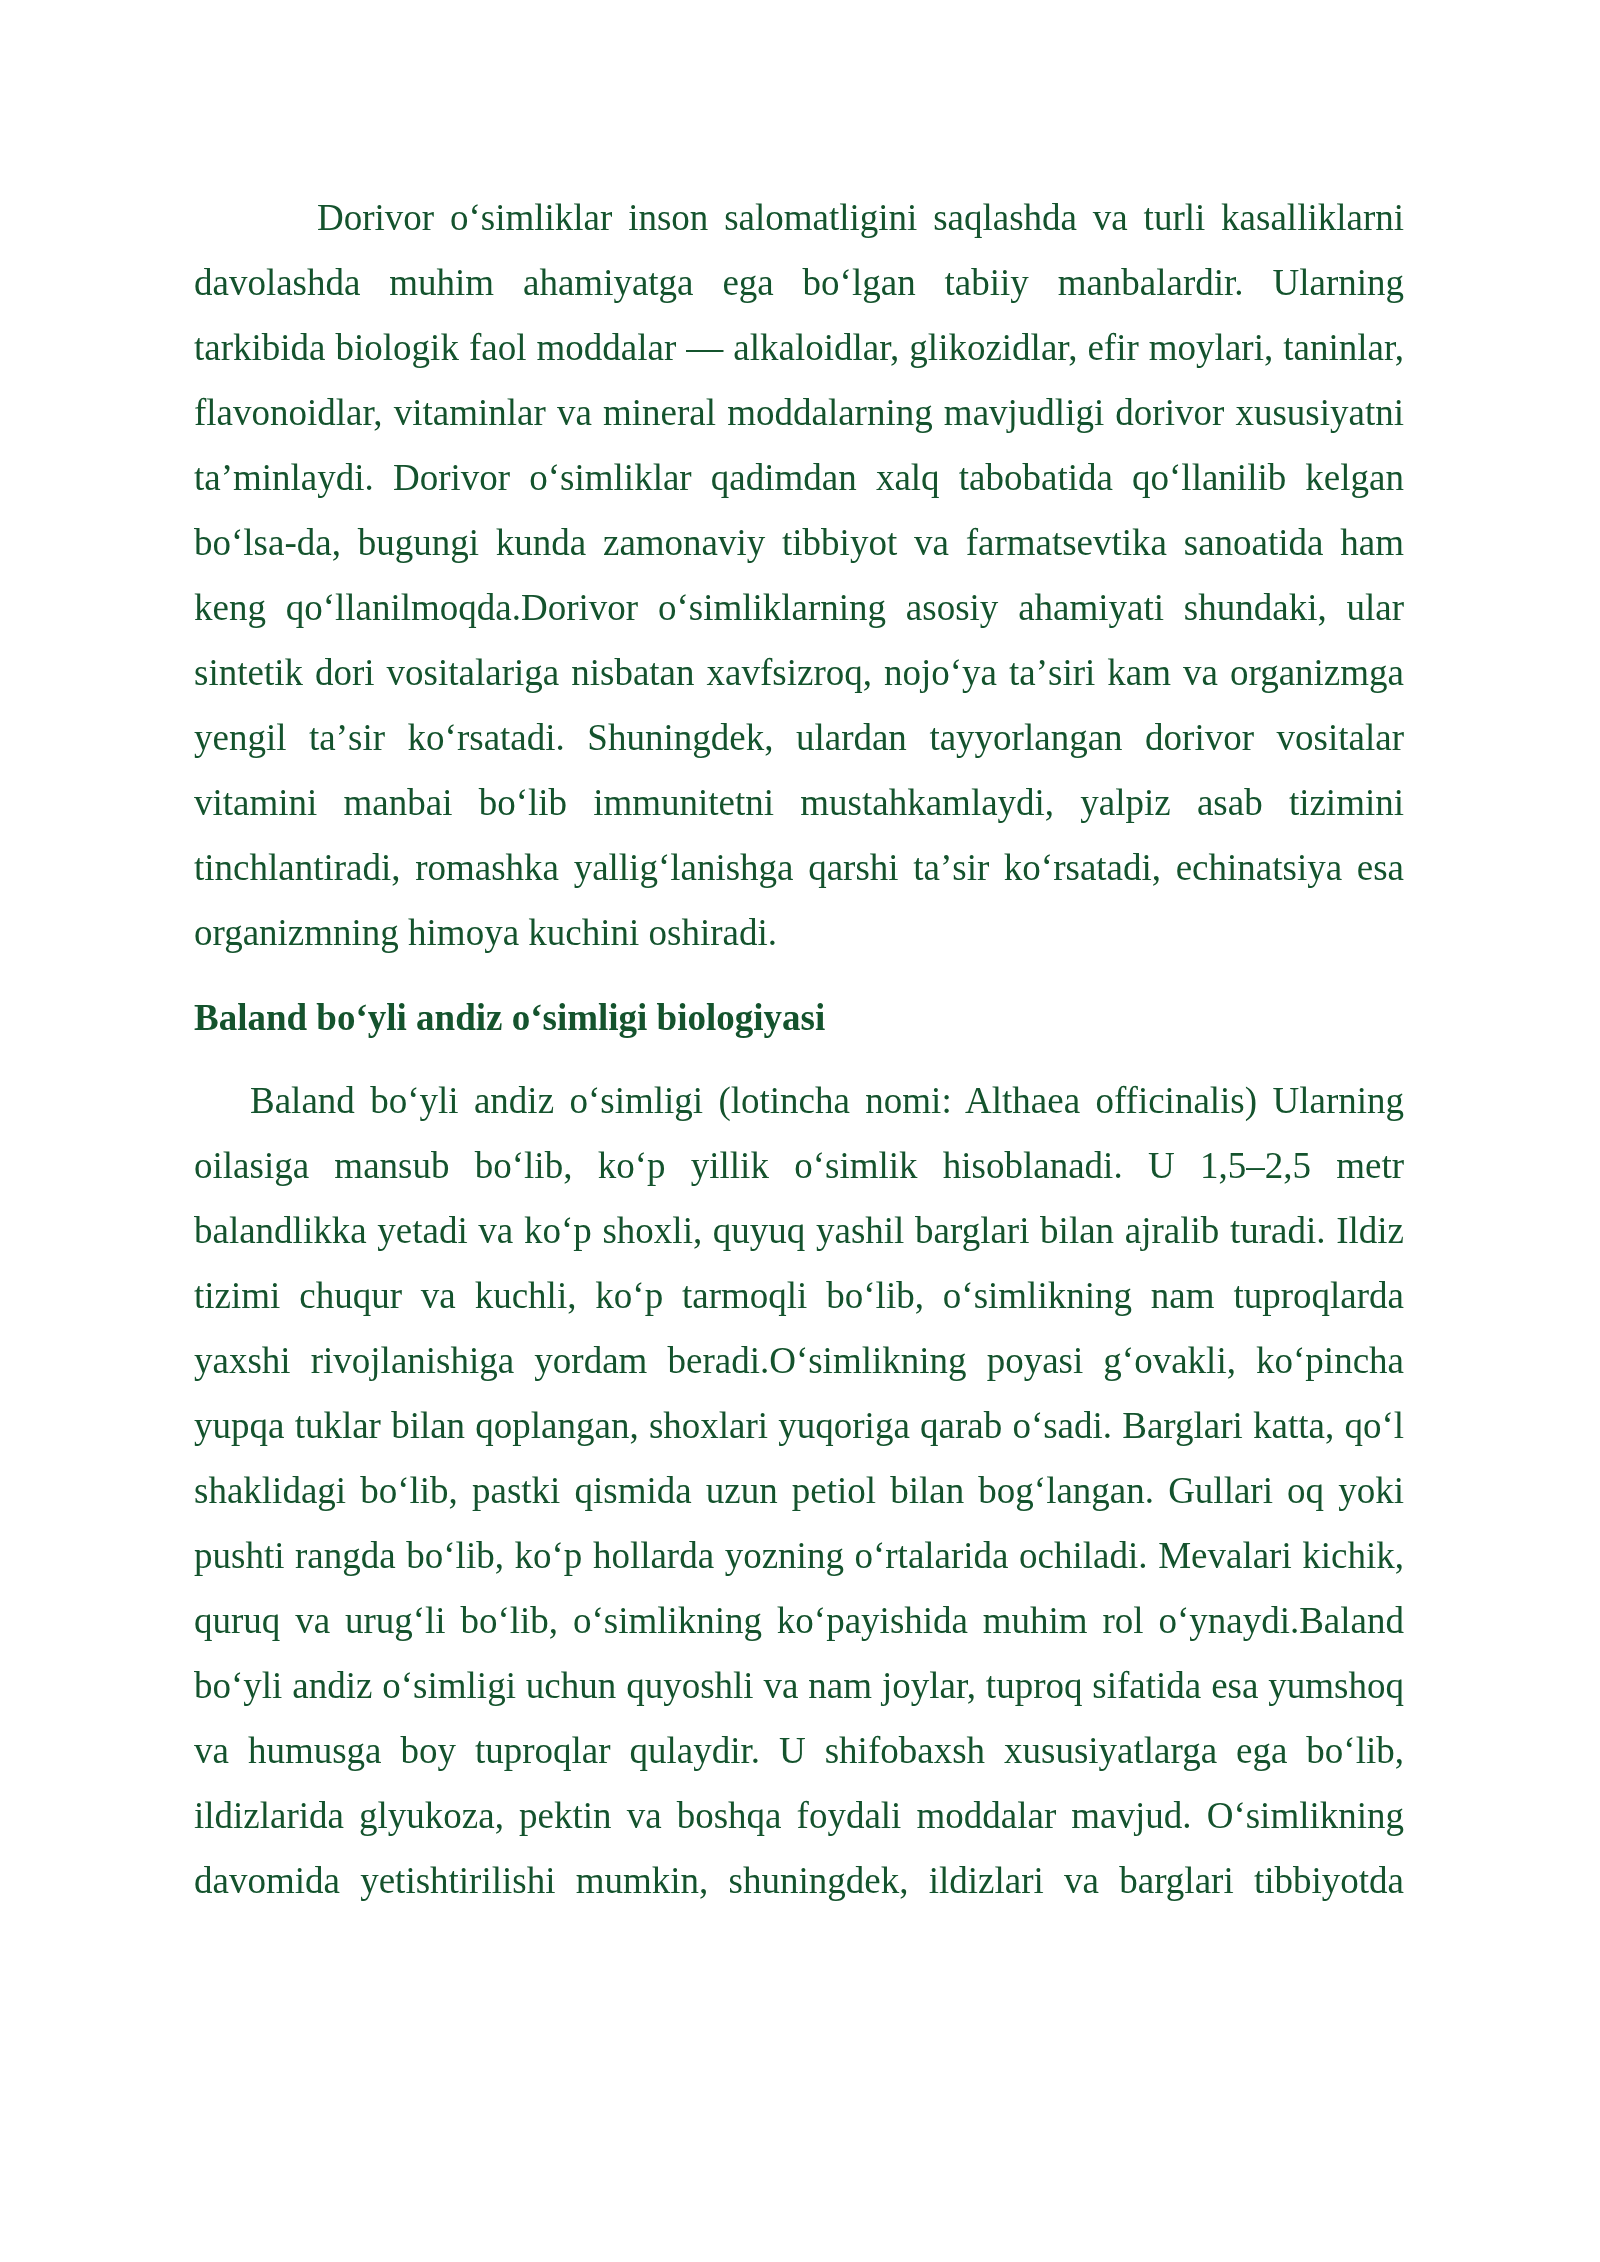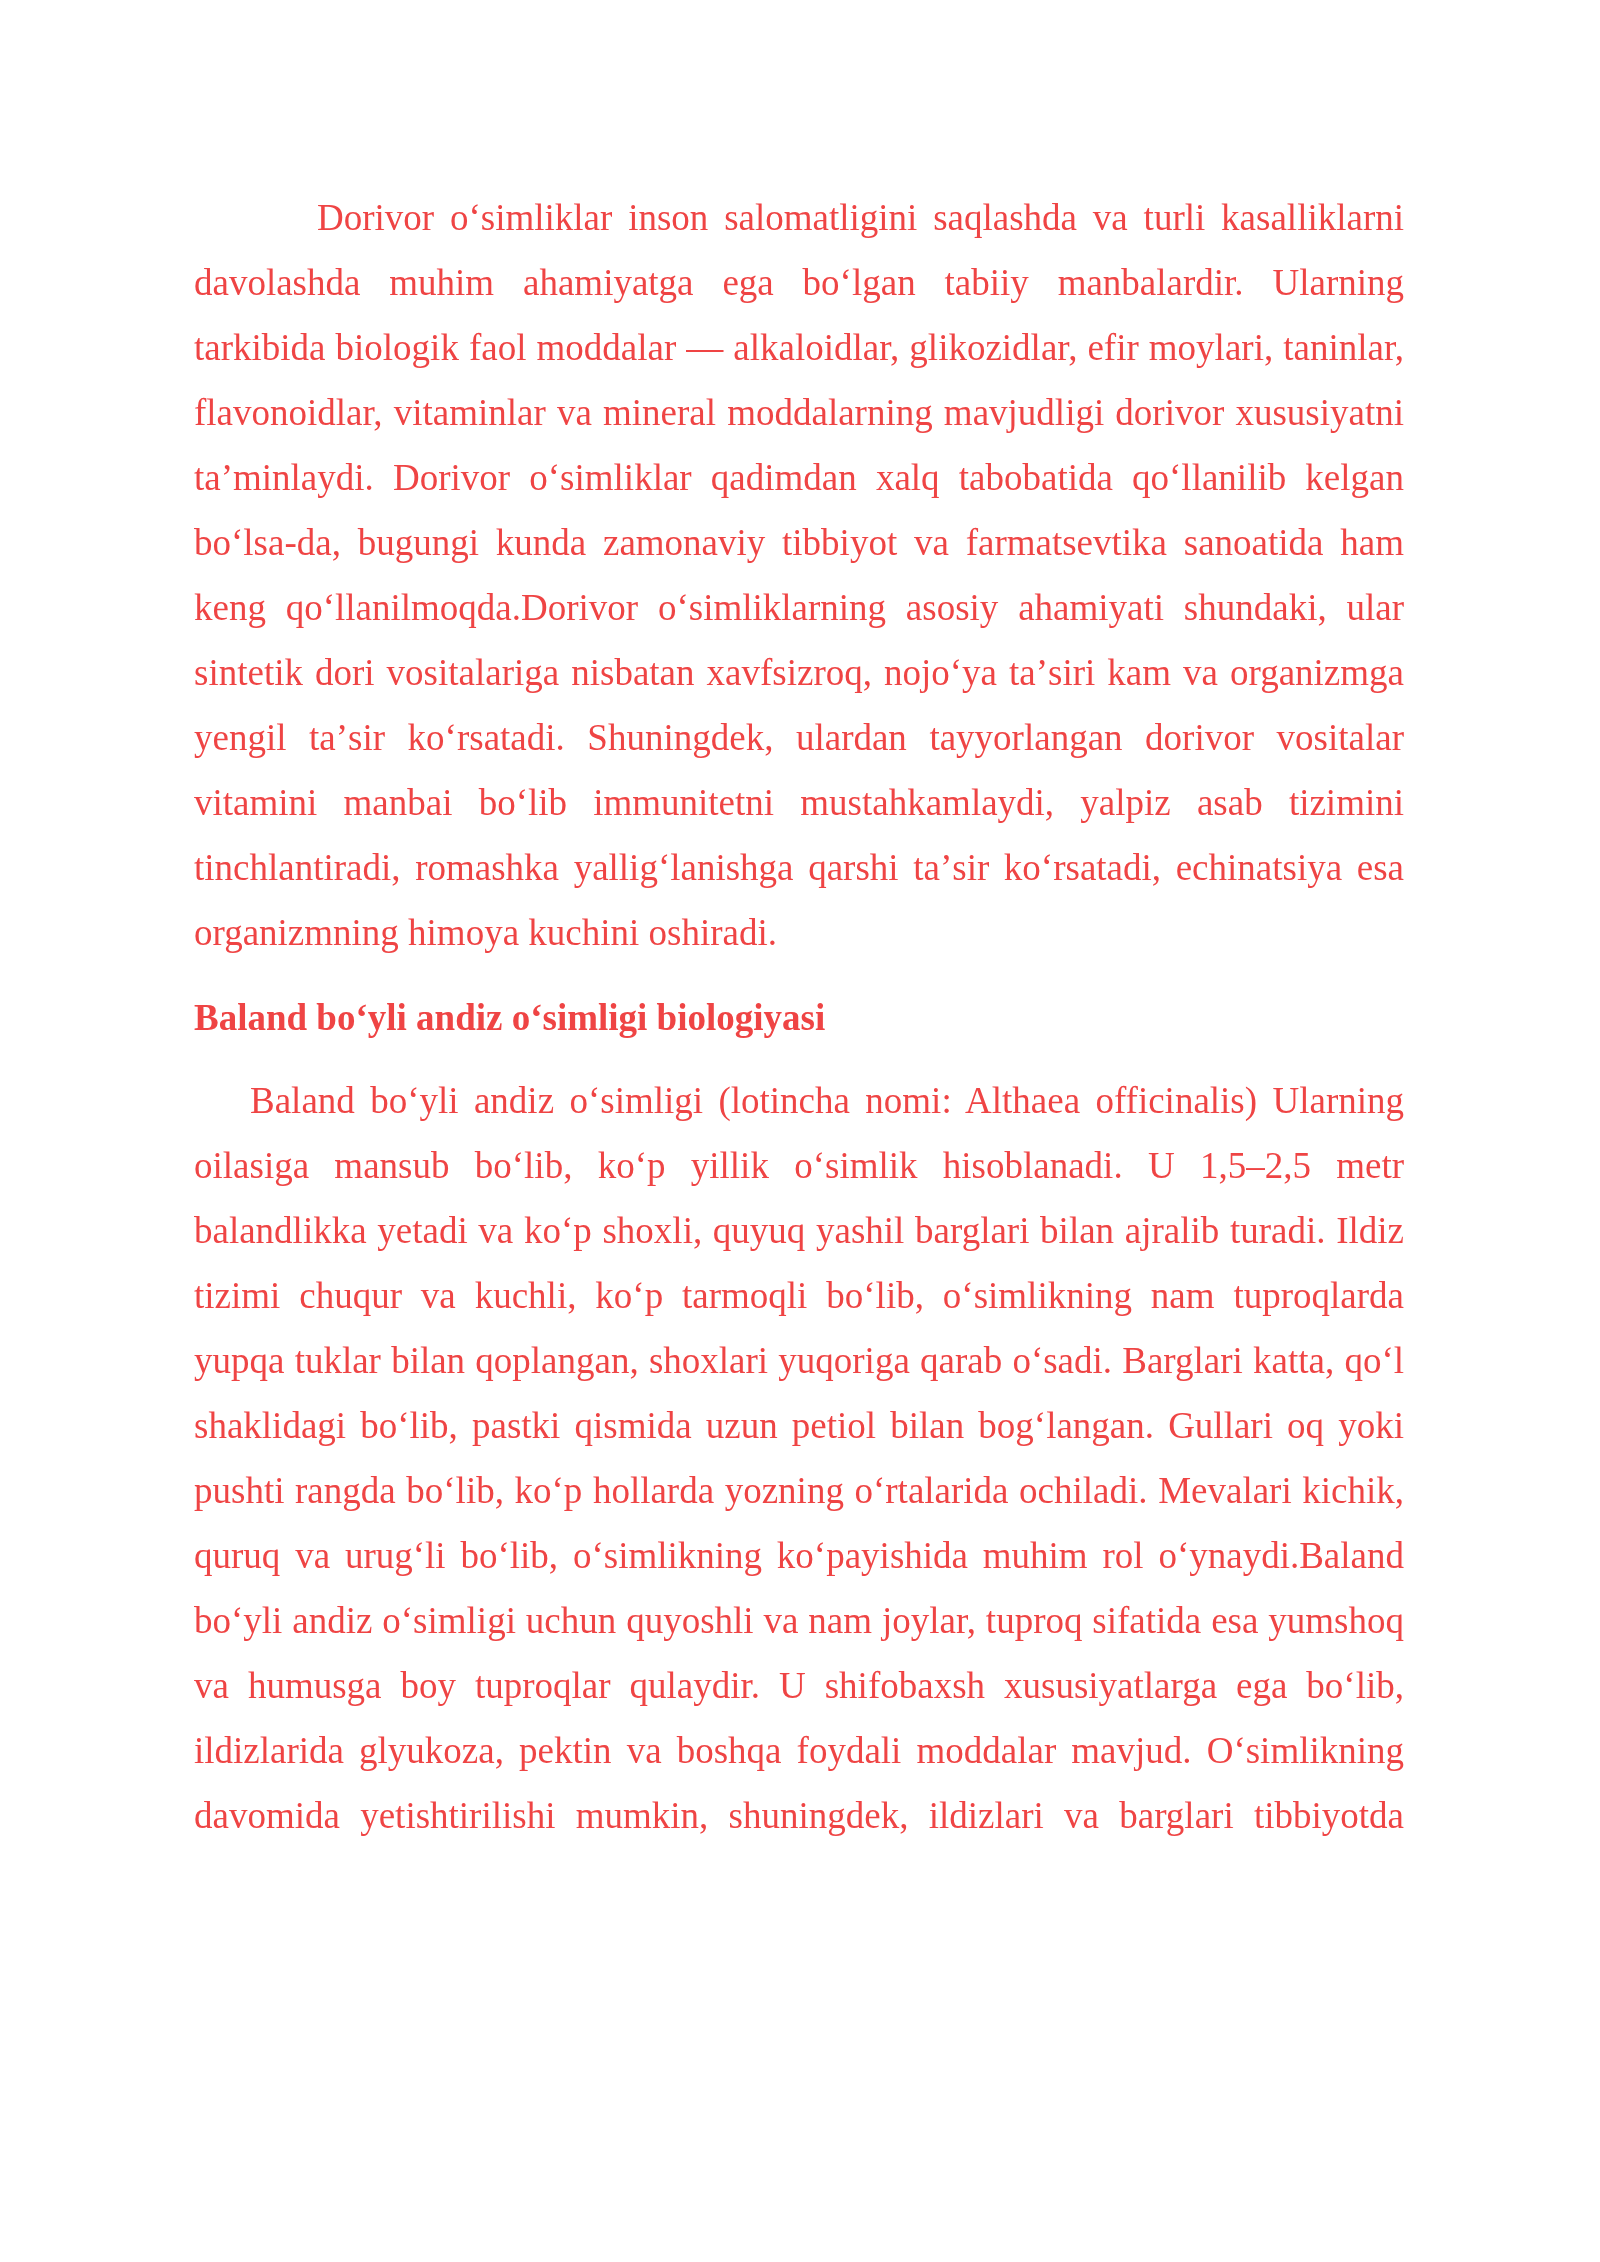--- a/index.html
+++ b/index.html
@@ -3,21 +3,21 @@
 <meta charset="utf-8">
 <style>
   html, body { margin: 0; padding: 0; background: #ffffff; }
   .page {
     position: relative;
     width: 1600px;
     height: 2262px;
     background: #ffffff;
     overflow: hidden;
     font-family: "Liberation Serif", "DejaVu Serif", serif;
-    color: #ef4444;
+    color: #14532d;
   }
   .text-block {
     position: absolute;
     left: 194px;
     top: 185px;
     width: 1210px;
   }
   .para { margin: 0; }
   .line {
     font-size: 37px;
@@ -58,20 +58,21 @@
         <div class="line">vitamini manbai boʻlib immunitetni mustahkamlaydi, yalpiz asab tizimini</div>
         <div class="line">tinchlantiradi, romashka yalligʻlanishga qarshi taʼsir koʻrsatadi, echinatsiya esa</div>
         <div class="line last">organizmning himoya kuchini oshiradi.</div>
       </div>
       <div class="heading">Baland boʻyli andiz oʻsimligi biologiyasi</div>
       <div class="para">
         <div class="line" style="padding-left: 56px;">Baland boʻyli andiz oʻsimligi (lotincha nomi: Althaea officinalis) Ularning</div>
         <div class="line">oilasiga mansub boʻlib, koʻp yillik oʻsimlik hisoblanadi. U 1,5–2,5 metr</div>
         <div class="line">balandlikka yetadi va koʻp shoxli, quyuq yashil barglari bilan ajralib turadi. Ildiz</div>
         <div class="line">tizimi chuqur va kuchli, koʻp tarmoqli boʻlib, oʻsimlikning nam tuproqlarda</div>
+        <div class="line">yaxshi rivojlanishiga yordam beradi.Oʻsimlikning poyasi gʻovakli, koʻpincha</div>
         <div class="line">yupqa tuklar bilan qoplangan, shoxlari yuqoriga qarab oʻsadi. Barglari katta, qoʻl</div>
         <div class="line">shaklidagi boʻlib, pastki qismida uzun petiol bilan bogʻlangan. Gullari oq yoki</div>
         <div class="line">pushti rangda boʻlib, koʻp hollarda yozning oʻrtalarida ochiladi. Mevalari kichik,</div>
         <div class="line">quruq va urugʻli boʻlib, oʻsimlikning koʻpayishida muhim rol oʻynaydi.Baland</div>
         <div class="line">boʻyli andiz oʻsimligi uchun quyoshli va nam joylar, tuproq sifatida esa yumshoq</div>
         <div class="line">va humusga boy tuproqlar qulaydir. U shifobaxsh xususiyatlarga ega boʻlib,</div>
         <div class="line">ildizlarida glyukoza, pektin va boshqa foydali moddalar mavjud. Oʻsimlikning</div>
         <div class="line">davomida yetishtirilishi mumkin, shuningdek, ildizlari va barglari tibbiyotda</div>
       </div>
     </div>

